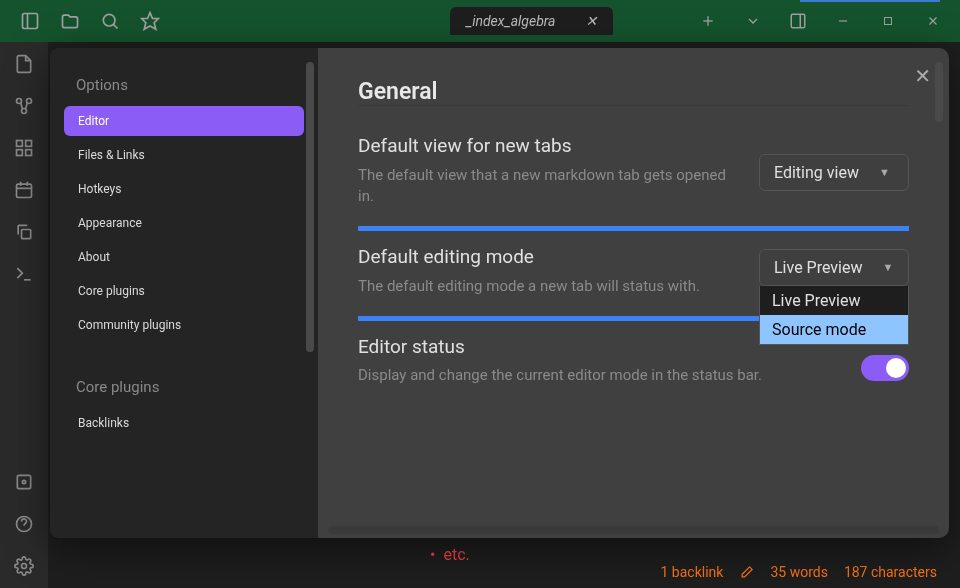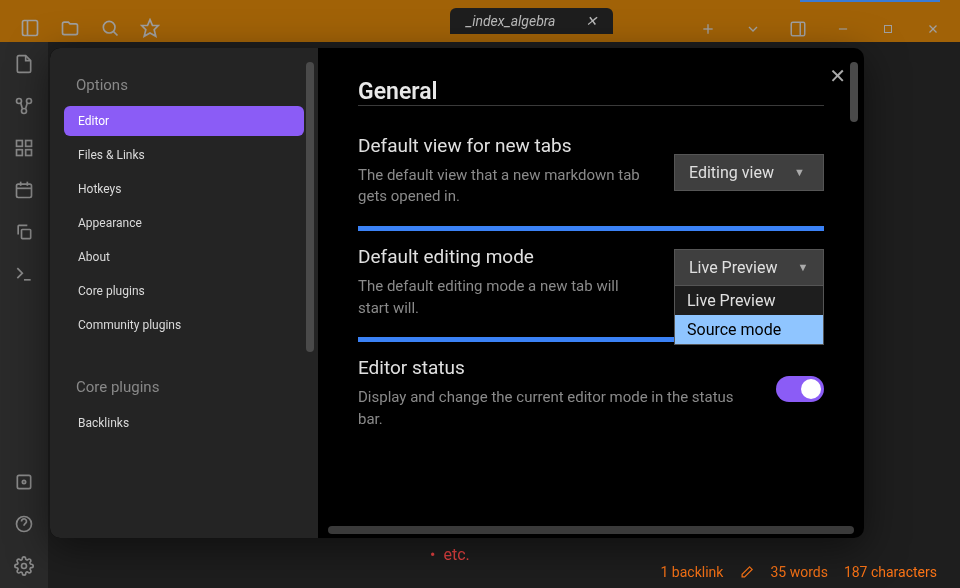--- a/index.html
+++ b/index.html
@@ -11,22 +11,23 @@
     body {
       width: 960px;
       height: 588px;
       background: #1e1e1e;
       color: #dadada;
       overflow: hidden;
       position: relative;
     }
     .titlebar {
       height: 42px;
-      background: #a16207;
-      display: flex;
+      background: #14532d;
+      display: flex;
+      align-items: center;
       padding: 8px 10px;
       position: relative;
     }
     .titlebar-top-accent {
       position: absolute;
       top: 0;
       right: 20px;
       width: 140px;
       height: 2px;
       background: #3a7bd5;
@@ -89,23 +90,23 @@
       height: 24px;
       display: flex;
       align-items: center;
       justify-content: center;
       color: #8a8a8a;
     }
     .settings-modal {
       position: absolute;
       left: 50px;
       top: 48px;
-      width: 814px;
+      width: 899px;
       height: 490px;
-      background: #000000;
+      background: #404040;
       border-radius: 10px;
       box-shadow: 0 10px 40px rgba(0,0,0,0.5);
       display: flex;
       overflow: hidden;
     }
     .modal-sidebar {
       width: 268px;
       background: #242424;
       padding: 20px 14px;
       overflow-y: auto;
@@ -198,21 +199,21 @@
     .setting-control {
       flex-shrink: 0;
       margin-top: 20px;
     }
     .setting-control.tight {
       margin-top: 4px;
     }
     .dropdown {
       background: #3f3f3f;
       border: 1px solid #555;
-      border-radius: 0;
+      border-radius: 6px;
       padding: 8px 14px;
       font-size: 16px;
       color: #e0e0e0;
       display: flex;
       align-items: center;
       gap: 20px;
       min-width: 150px;
       cursor: pointer;
     }
     .dropdown-chevron {
@@ -478,21 +479,21 @@
               <div class="dropdown">
                 <span>Editing view</span>
                 <span class="dropdown-chevron">▼</span>
               </div>
             </div>
           </div>
         </div>
         <div class="setting-row">
           <div class="setting-label">
             <div class="setting-name">Default editing mode</div>
-            <div class="setting-desc">The default editing mode a new tab will start will.</div>
+            <div class="setting-desc">The default editing mode a new tab will status with.</div>
           </div>
           <div class="setting-control tight">
             <div class="dropdown-wrapper">
               <div class="dropdown">
                 <span>Live Preview</span>
                 <span class="dropdown-chevron">▼</span>
               </div>
               <div class="dropdown-menu">
                 <div class="dropdown-option">Live Preview</div>
                 <div class="dropdown-option highlighted">Source mode</div>

